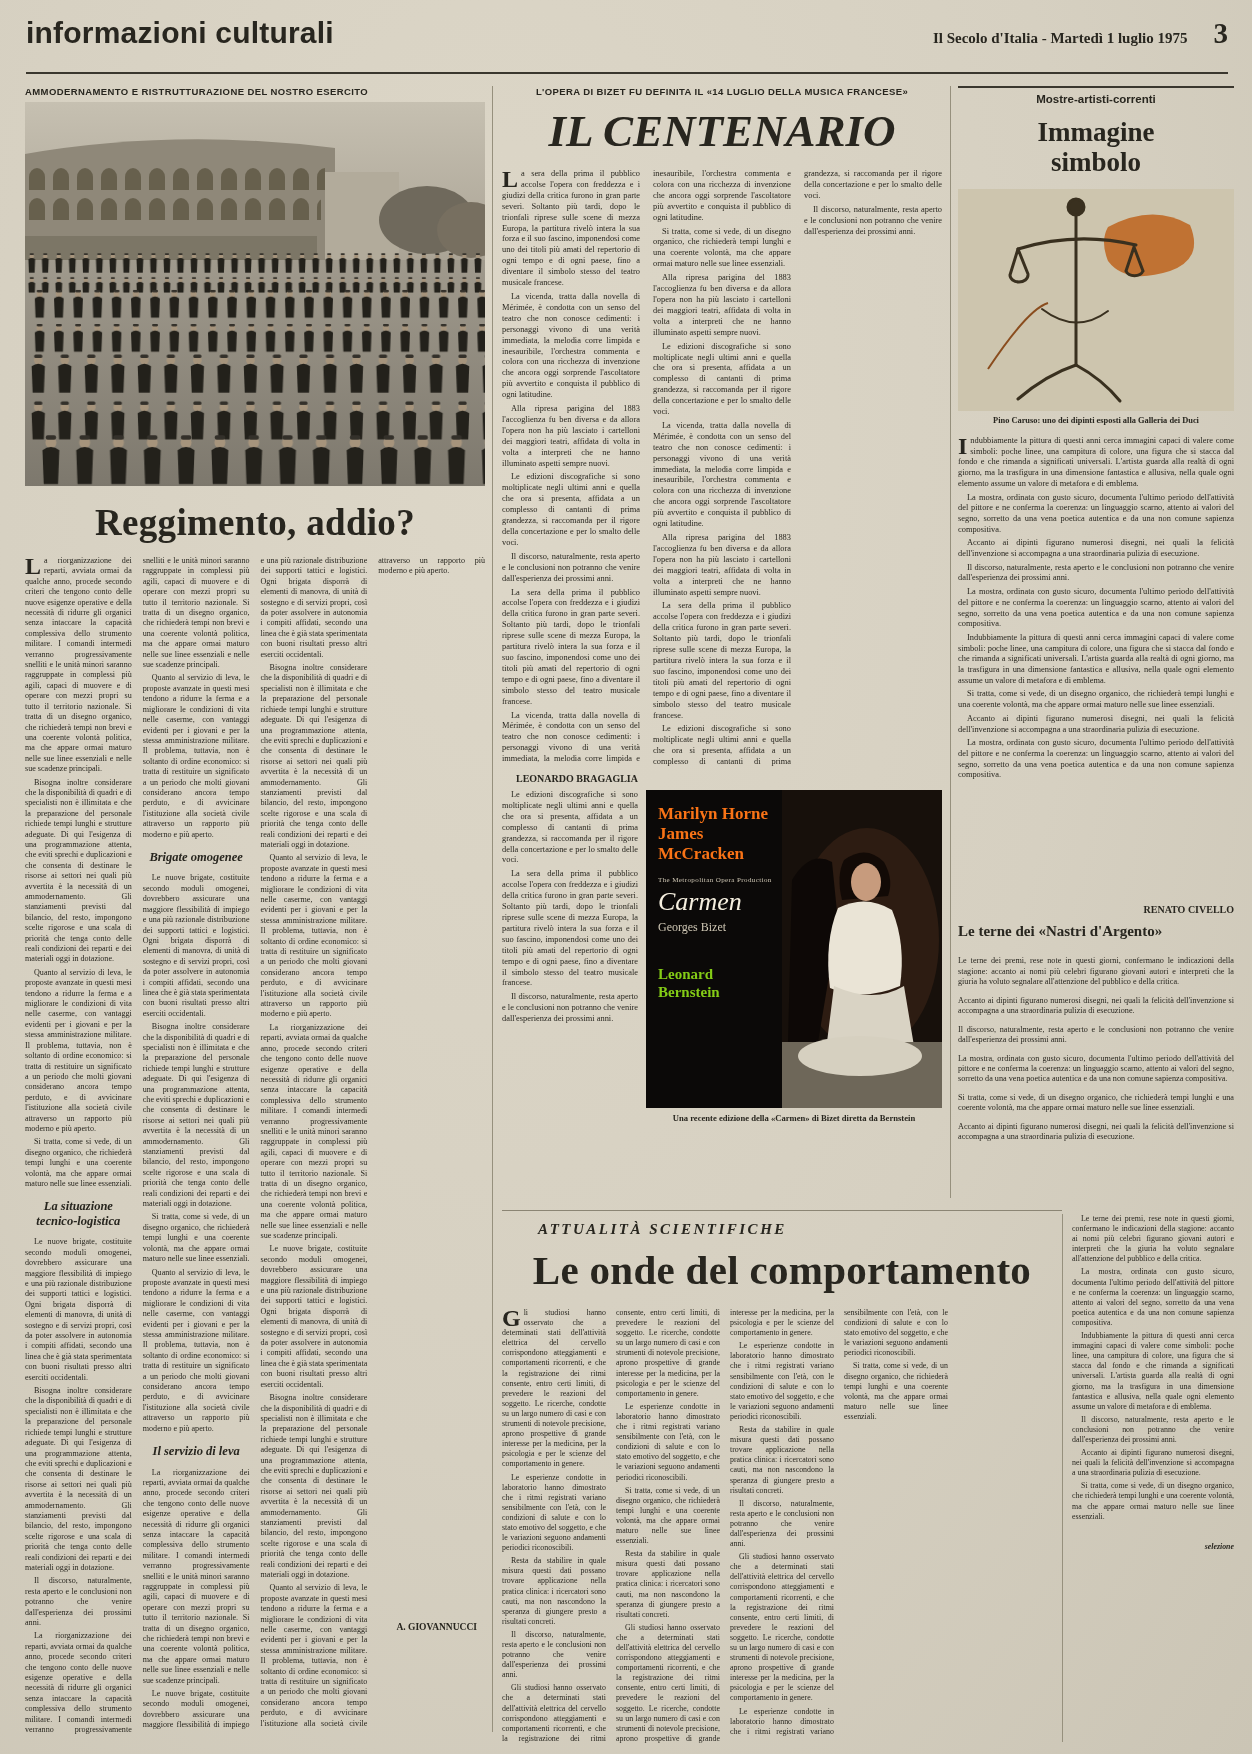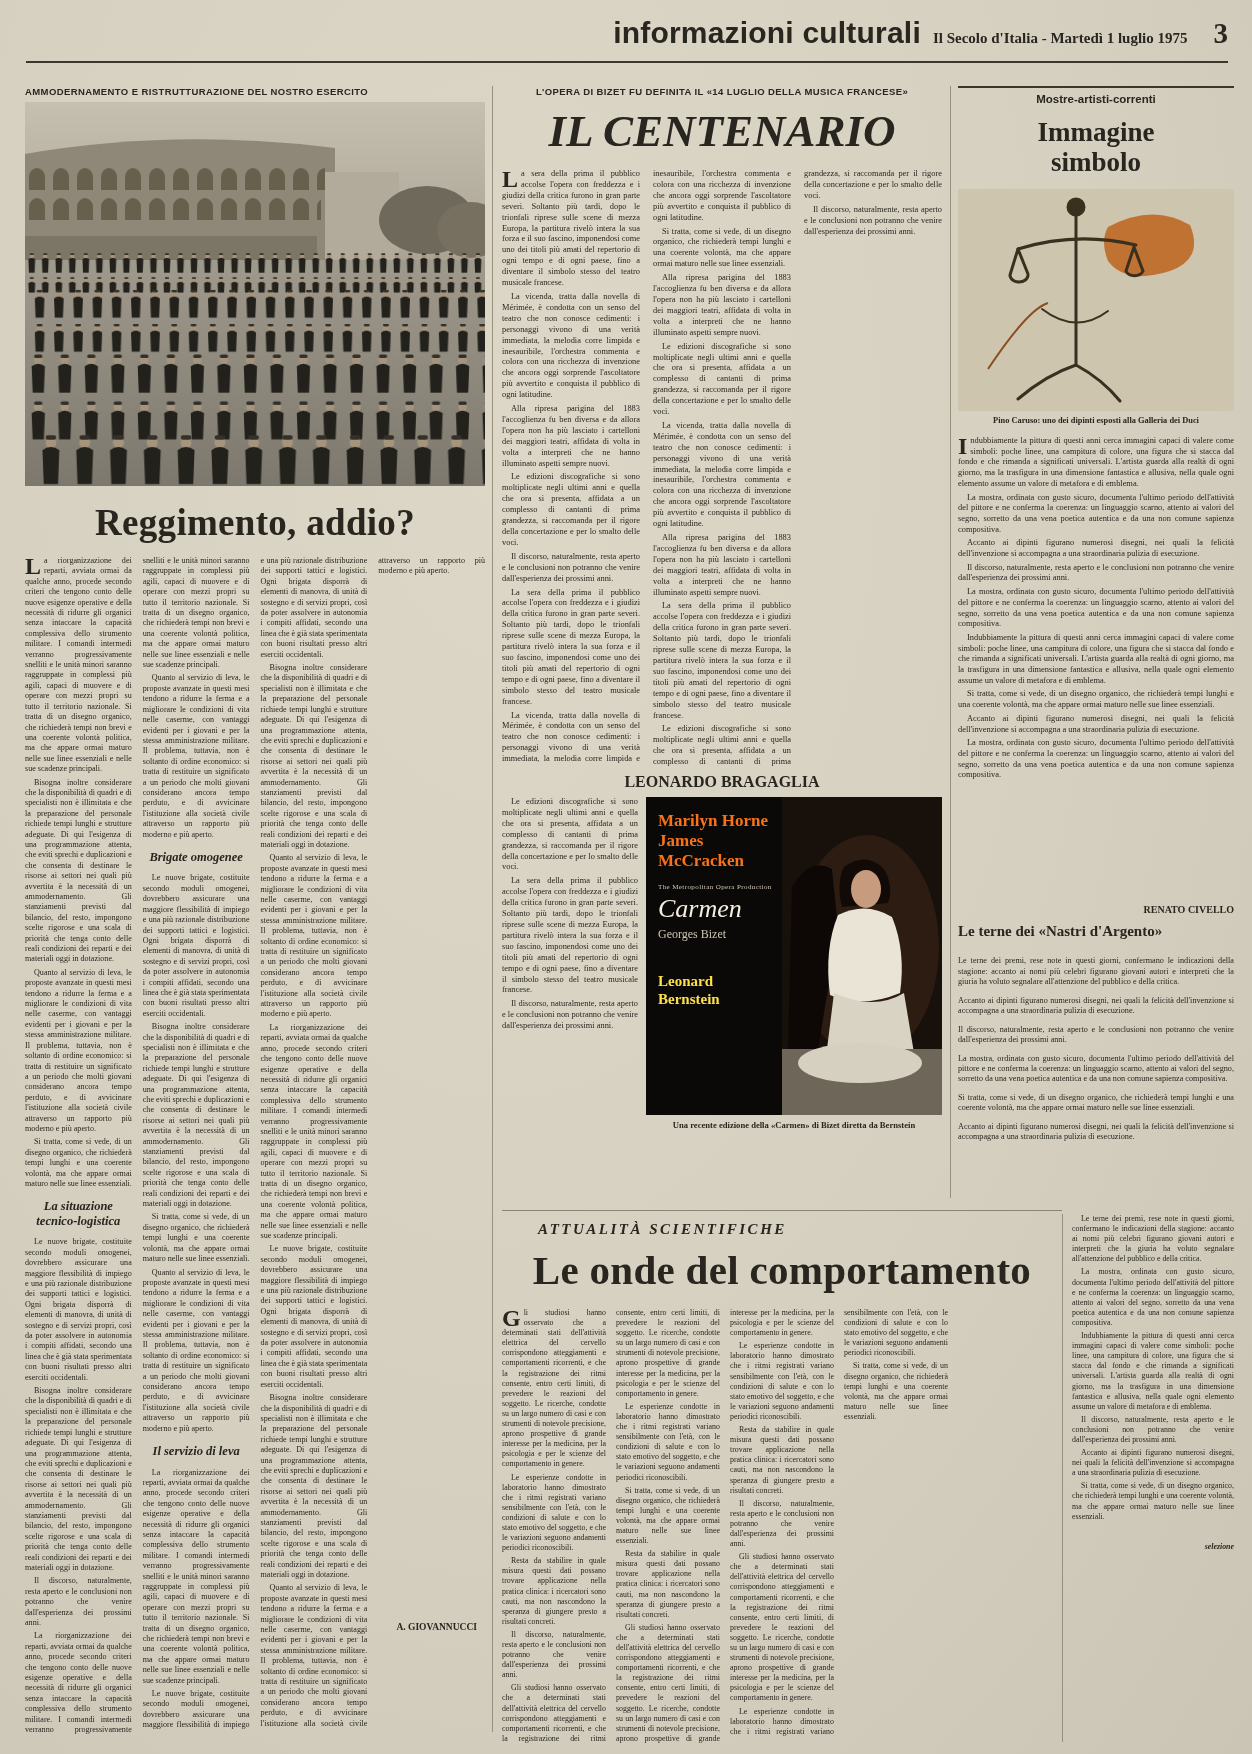--- a/index.html
+++ b/index.html
@@ -3,21 +3,21 @@
 <meta charset="utf-8">
 <style>
   * { box-sizing: border-box; }
   body { margin:0; background:#9d988c; display:flex; justify-content:center; }
   .page { position:relative; width:1252px; height:1754px; overflow:hidden;
     background: radial-gradient(ellipse at 40% 25%, #ddd7c8 0%, #d6d0c1 55%, #cbc5b5 100%);
     font-family:"Liberation Serif", serif; color:#28261f; }
 
   
   .hdr { position:absolute; left:26px; top:16px; width:1202px; display:flex;
-    align-items:flex-end; justify-content:flex-end; border-bottom:2px solid #3a372e; padding-bottom:11px;gap:12px; }
+    align-items:flex-end; justify-content:space-between; border-bottom:2px solid #3a372e; padding-bottom:22px; }
   .section-title { font-family:"Liberation Sans", sans-serif; font-weight:700; font-size:30px; letter-spacing:.2px; }
   .mast { display:flex; align-items:baseline; gap:26px; }
   .masthead { font-weight:700; font-size:15px; }
   .pageno { font-size:29px; font-weight:700; }
 
   .region { position:absolute; }
   .vr { position:absolute; width:1px; background:#96907d; }
 
   .kicker { font-family:"Liberation Sans", sans-serif; font-weight:700; font-size:9.5px; letter-spacing:.4px; }
   .kicker.center { text-align:center; }
@@ -27,30 +27,30 @@
 
   .cols { column-fill:auto; text-align:justify; overflow:hidden; }
   .cols p, .minicol p, .rc-body p, .rl p { margin:0 0 3px; text-indent:9px; }
   .cols4 { margin-top:12px; height:1180px; column-count:4; column-gap:11px; font-size:8.1px; line-height:10.4px; }
   .sub { font-style:italic; font-weight:700; font-size:12.5px; line-height:14.5px; text-align:center;
     margin:10px 2px 9px; text-indent:0 !important; break-inside:avoid; }
   .by-left { position:absolute; right:8px; top:1536px; font-weight:700; font-size:9.5px; }
 
   .h-carmen { font-style:italic; font-weight:700; font-size:45px; line-height:48px; text-align:center; margin-top:10px; }
   .cols3 { margin-top:14px; height:600px; column-count:3; column-gap:13px; font-size:8.4px; line-height:10.9px; }
-  .by-center { text-align:center; font-weight:700; font-size:16px; margin:4px 4px 6px; }
+  .by-center { text-align:left; font-weight:700; font-size:10px; margin:4px 14px 6px; }
   .crow { display:flex; gap:8px; }
   .minicol { width:136px; height:318px; overflow:hidden; font-size:8.4px; line-height:10.9px; text-align:justify; }
   .album { width:296px; height:318px; display:flex; background:#0b0908; }
   .alb-left { width:136px; padding:14px 8px 12px 12px; }
   .alb-a { color:#f97316; font-size:17px; line-height:20px; font-weight:700; }
   .alb-prod { color:#cfc7b4; font-size:7px; margin-top:12px; letter-spacing:.4px; }
   .alb-title { color:#f5efdf; font-size:26px; font-style:italic; margin-top:3px; }
   .alb-comp { color:#cfc7b4; font-size:12px; margin-top:3px; }
-  .alb-cond { color:#fde047; font-size:15px; font-weight:700; margin-top:30px; line-height:18px; }
+  .alb-cond { color:#84cc16; font-size:15px; font-weight:700; margin-top:30px; line-height:18px; }
   .alb-img { width:160px; height:318px; display:block; }
   .cap-center { margin-left:144px; width:296px; text-align:center; font-weight:700; font-size:8.6px; line-height:10px; margin-top:5px; }
 
   .b-region { border-top:1px solid #8b8574; }
   .kick-sci { font-style:italic; font-weight:700; font-size:15px; letter-spacing:2.5px; margin:10px 0 0 36px; }
   .h-sci { font-size:41px; font-weight:700; text-align:center; margin-top:8px; letter-spacing:.3px; }
   .cols5 { margin-top:14px; height:436px; column-count:5; column-gap:10px; font-size:7.9px; line-height:10.1px; }
 
   .rc-head { border-top:2px solid #3a372e; padding-top:5px; text-align:center;
     font-family:"Liberation Sans", sans-serif; font-weight:700; font-size:11.5px; }

